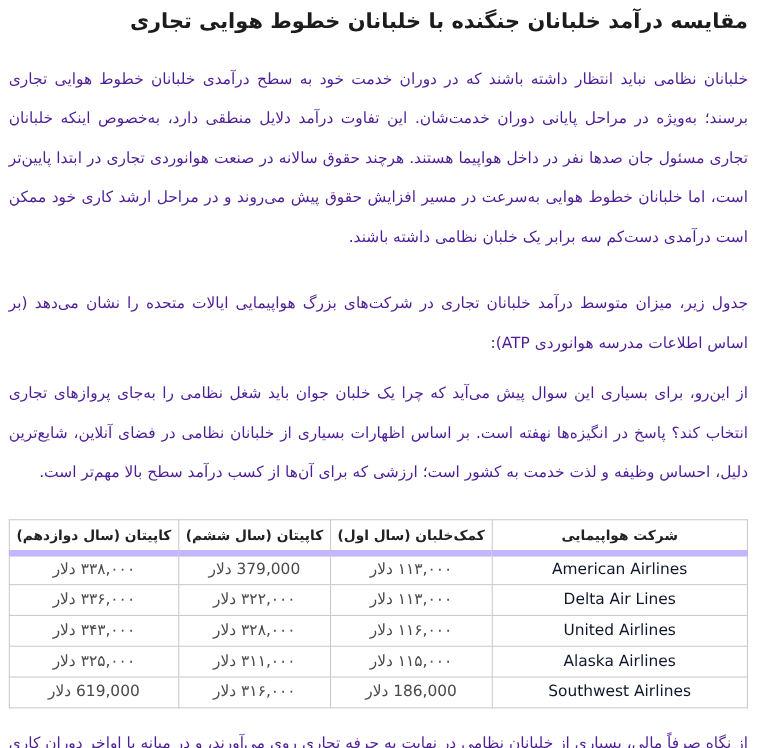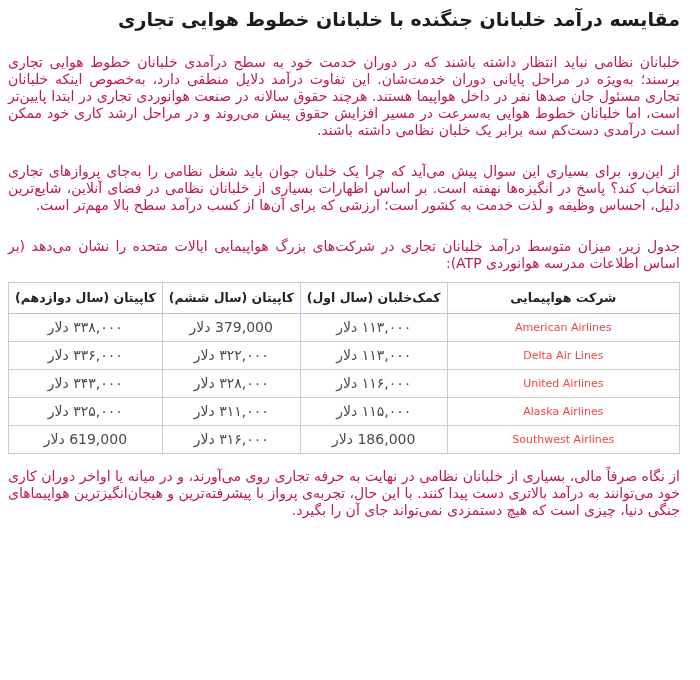--- a/index.html
+++ b/index.html
@@ -17,22 +17,22 @@
   h1.title {
     font-size: 19px;
     font-weight: bold;
     color: #1c1c1c;
     line-height: 1.45;
     text-align: right;
     margin: 2px 0 20px 0;
   }
   p.para {
     font-size: 14px;
-    line-height: 17px;
-    color: #be185d;
+    line-height: 36px;
+    color: #4c1d95;
     text-align: justify;
     margin: 0 0 24px 0;
   }
   p.table-intro { margin-bottom: 10px; }
   p.conclusion { margin-bottom: 0; }
   table.salary-table {
     width: 100%;
     border-collapse: collapse;
     margin: 0 0 14px 0;
     background: #ffffff;
@@ -42,49 +42,49 @@
     border: 1px solid #cccccc;
     text-align: center;
     vertical-align: middle;
     padding: 4px 6px;
   }
   table.salary-table th {
     font-size: 12.5px;
     font-weight: bold;
     color: #222222;
     height: 31px;
-    border-bottom: 1px solid #c4b5fd;
+    border-bottom: 6px solid #c4b5fd;
     white-space: nowrap;
   }
   table.salary-table td {
     font-size: 14px;
     color: #4a4a4a;
     height: 28px;
     white-space: nowrap;
   }
   table.salary-table td.airline {
-    color: #ef4444;
-    font-size: 11px;
+    color: #0f172a;
+    font-size: 14px;
     direction: ltr;
   }
   col.col-airline { width: 45.2%; }
   col.col-num { width: 18.26%; }
 </style>
 </head>
 <body>
 
 <main class="page">
 
   <h1 class="title">مقایسه درآمد خلبانان جنگنده با خلبانان خطوط هوایی تجاری</h1>
 
   <p class="para">خلبانان نظامی نباید انتظار داشته باشند که در دوران خدمت خود به سطح درآمدی خلبانان خطوط هوایی تجاری برسند؛ به‌ویژه در مراحل پایانی دوران خدمت‌شان. این تفاوت درآمد دلایل منطقی دارد، به‌خصوص اینکه خلبانان تجاری مسئول جان صدها نفر در داخل هواپیما هستند. هرچند حقوق سالانه در صنعت هوانوردی تجاری در ابتدا پایین‌تر است، اما خلبانان خطوط هوایی به‌سرعت در مسیر افزایش حقوق پیش می‌روند و در مراحل ارشد کاری خود ممکن است درآمدی دست‌کم سه برابر یک خلبان نظامی داشته باشند.</p>
 
+  <p class="para table-intro">جدول زیر، میزان متوسط درآمد خلبانان تجاری در شرکت‌های بزرگ هواپیمایی ایالات متحده را نشان می‌دهد (بر اساس اطلاعات مدرسه هوانوردی ATP):</p>
+
   <p class="para">از این‌رو، برای بسیاری این سوال پیش می‌آید که چرا یک خلبان جوان باید شغل نظامی را به‌جای پروازهای تجاری انتخاب کند؟ پاسخ در انگیزه‌ها نهفته است. بر اساس اظهارات بسیاری از خلبانان نظامی در فضای آنلاین، شایع‌ترین دلیل، احساس وظیفه و لذت خدمت به کشور است؛ ارزشی که برای آن‌ها از کسب درآمد سطح بالا مهم‌تر است.</p>
-
-  <p class="para table-intro">جدول زیر، میزان متوسط درآمد خلبانان تجاری در شرکت‌های بزرگ هواپیمایی ایالات متحده را نشان می‌دهد (بر اساس اطلاعات مدرسه هوانوردی ATP):</p>
 
   <table class="salary-table">
     <colgroup>
       <col class="col-airline">
       <col class="col-num">
       <col class="col-num">
       <col class="col-num">
     </colgroup>
     <thead>
       <tr>

